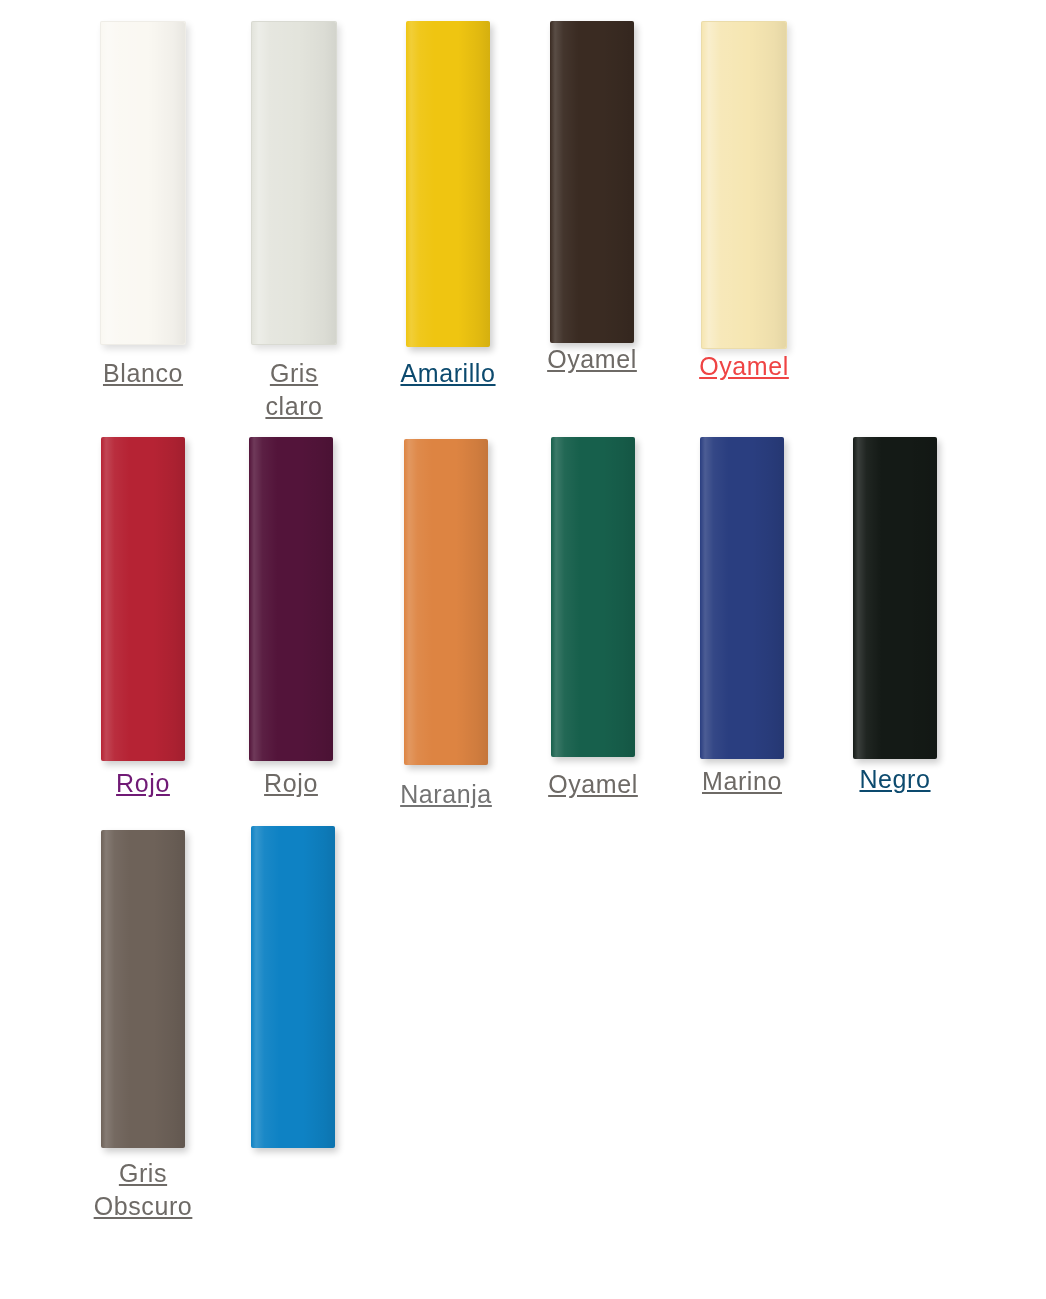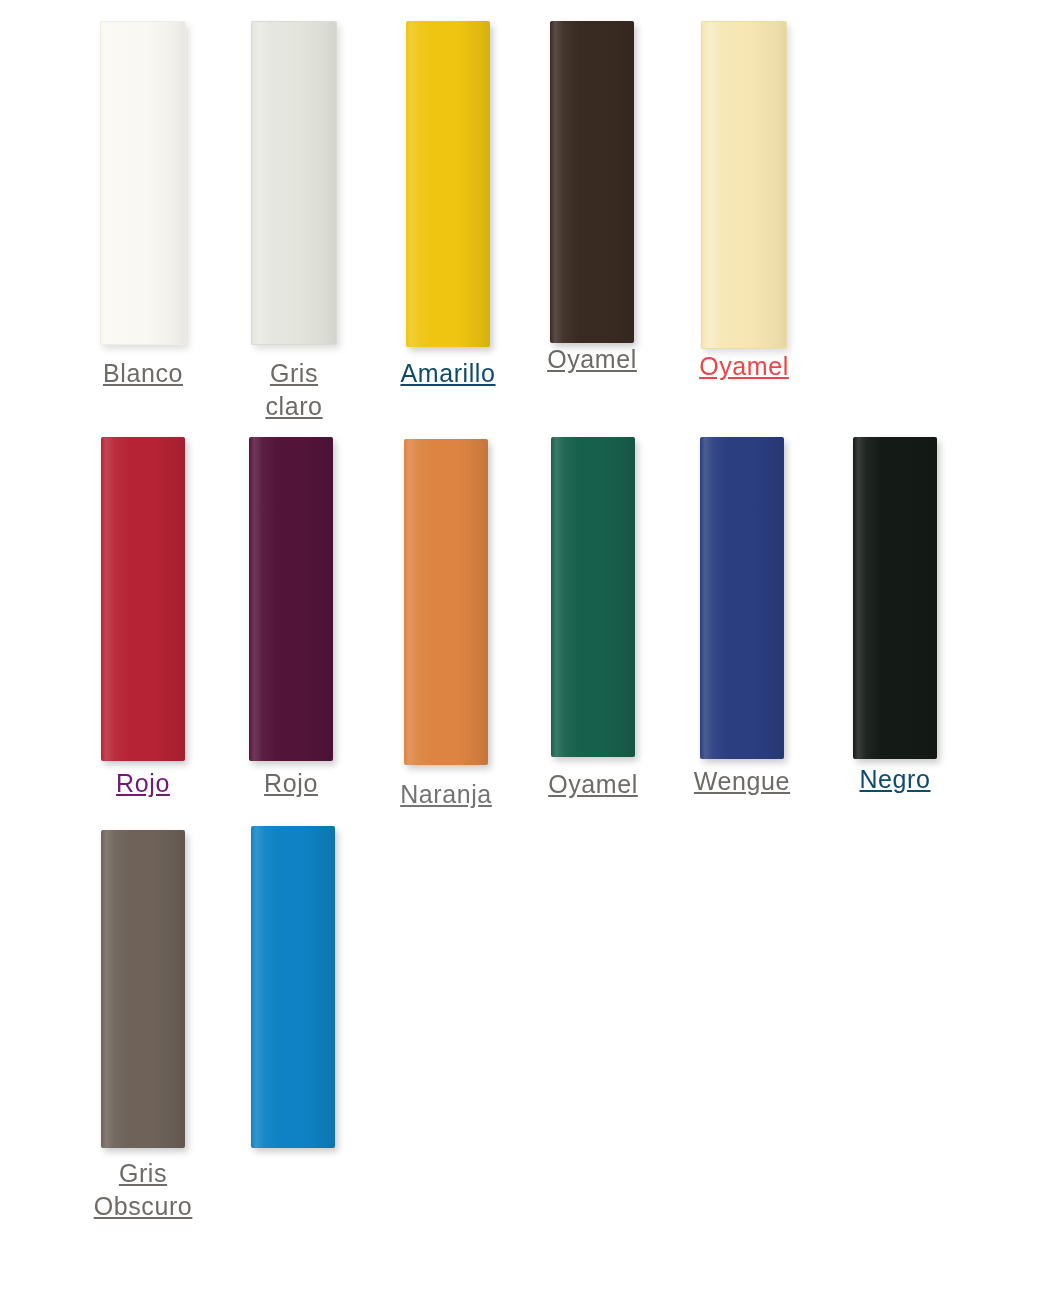--- a/index.html
+++ b/index.html
@@ -114,21 +114,21 @@
     <div class="swatch-cell" style="left: 356px; top: 439px;">
       <div class="chip" style="height: 326px; background: rgb(221, 132, 66);"></div>
       <div class="chip-label" style="color: #737373; margin-top: 13px;">Naranja</div>
     </div>
     <div class="swatch-cell" style="left: 503px; top: 437px;">
       <div class="chip" style="height: 320px; background: rgb(23, 96, 76);"></div>
       <div class="chip-label" style="color: rgb(110, 106, 102); margin-top: 11px;">Oyamel</div>
     </div>
     <div class="swatch-cell" style="left: 652px; top: 437px;">
       <div class="chip" style="height: 322px; background: rgb(42, 62, 128);"></div>
-      <div class="chip-label" style="color: rgb(110, 106, 102); margin-top: 6px;">Wengue</div>
+      <div class="chip-label" style="color: rgb(110, 106, 102); margin-top: 6px;">Marino</div>
     </div>
     <div class="swatch-cell" style="left: 805px; top: 437px;">
       <div class="chip" style="height: 322px; background: rgb(20, 26, 22);"></div>
       <div class="chip-label" style="color: #0c4a6e; margin-top: 4px;">Negro</div>
     </div>
     <div class="swatch-cell" style="left: 53px; top: 830px;">
       <div class="chip" style="height: 318px; background: rgb(110, 98, 89);"></div>
       <div class="chip-label" style="color: rgb(110, 106, 102); margin-top: 9px;">Gris
 Obscuro</div>
     </div>

